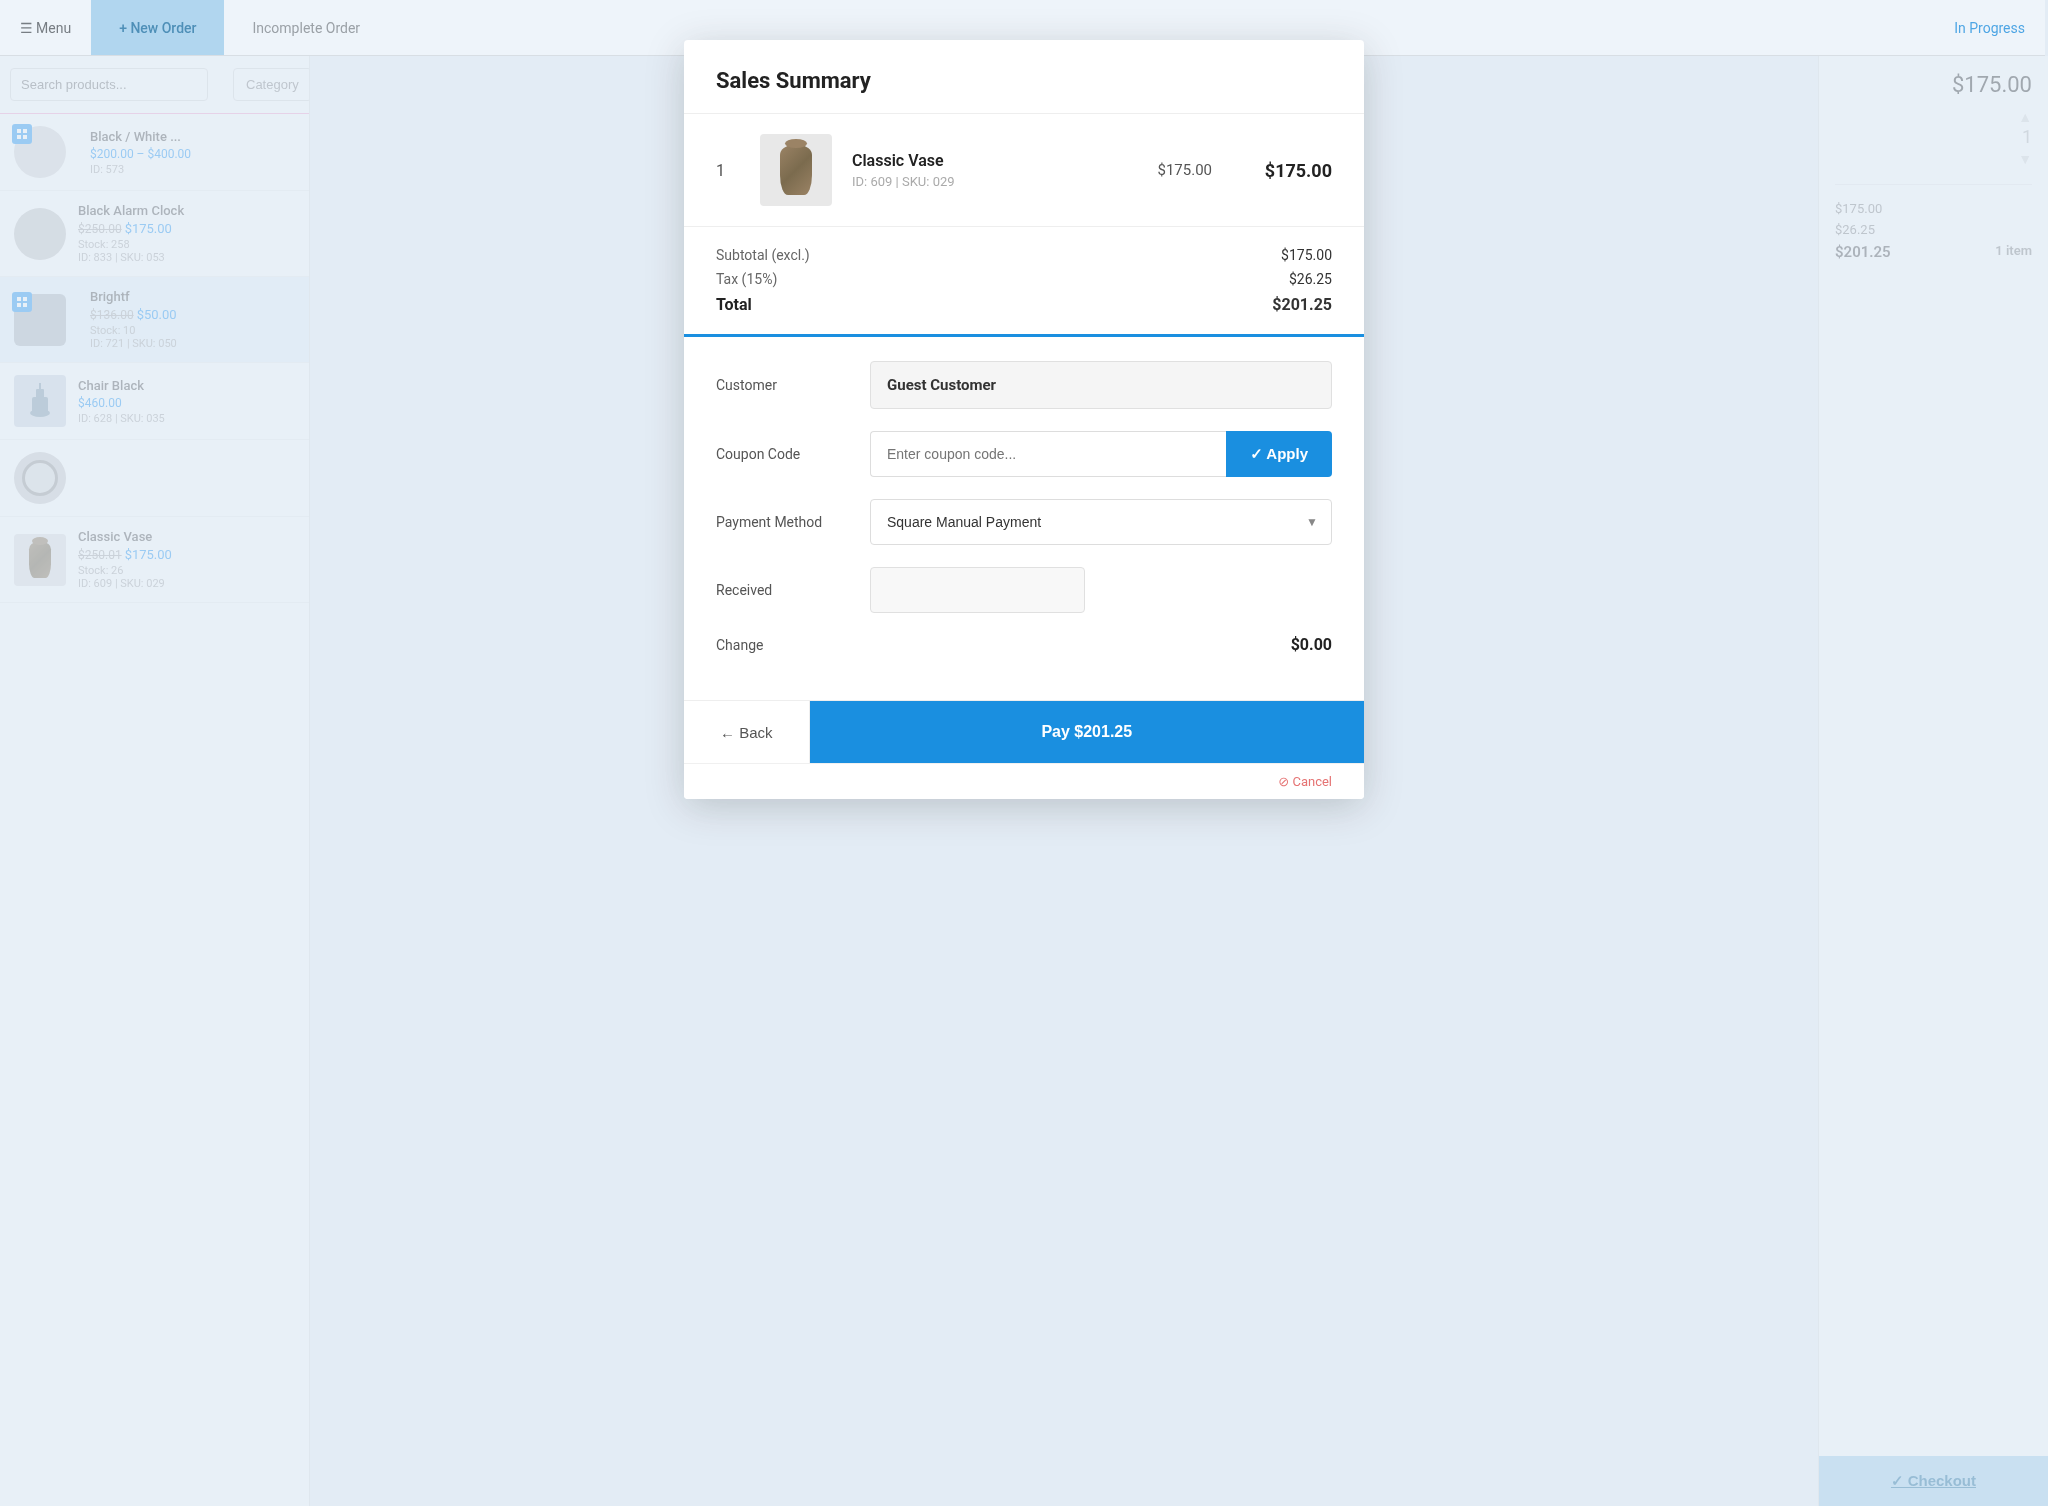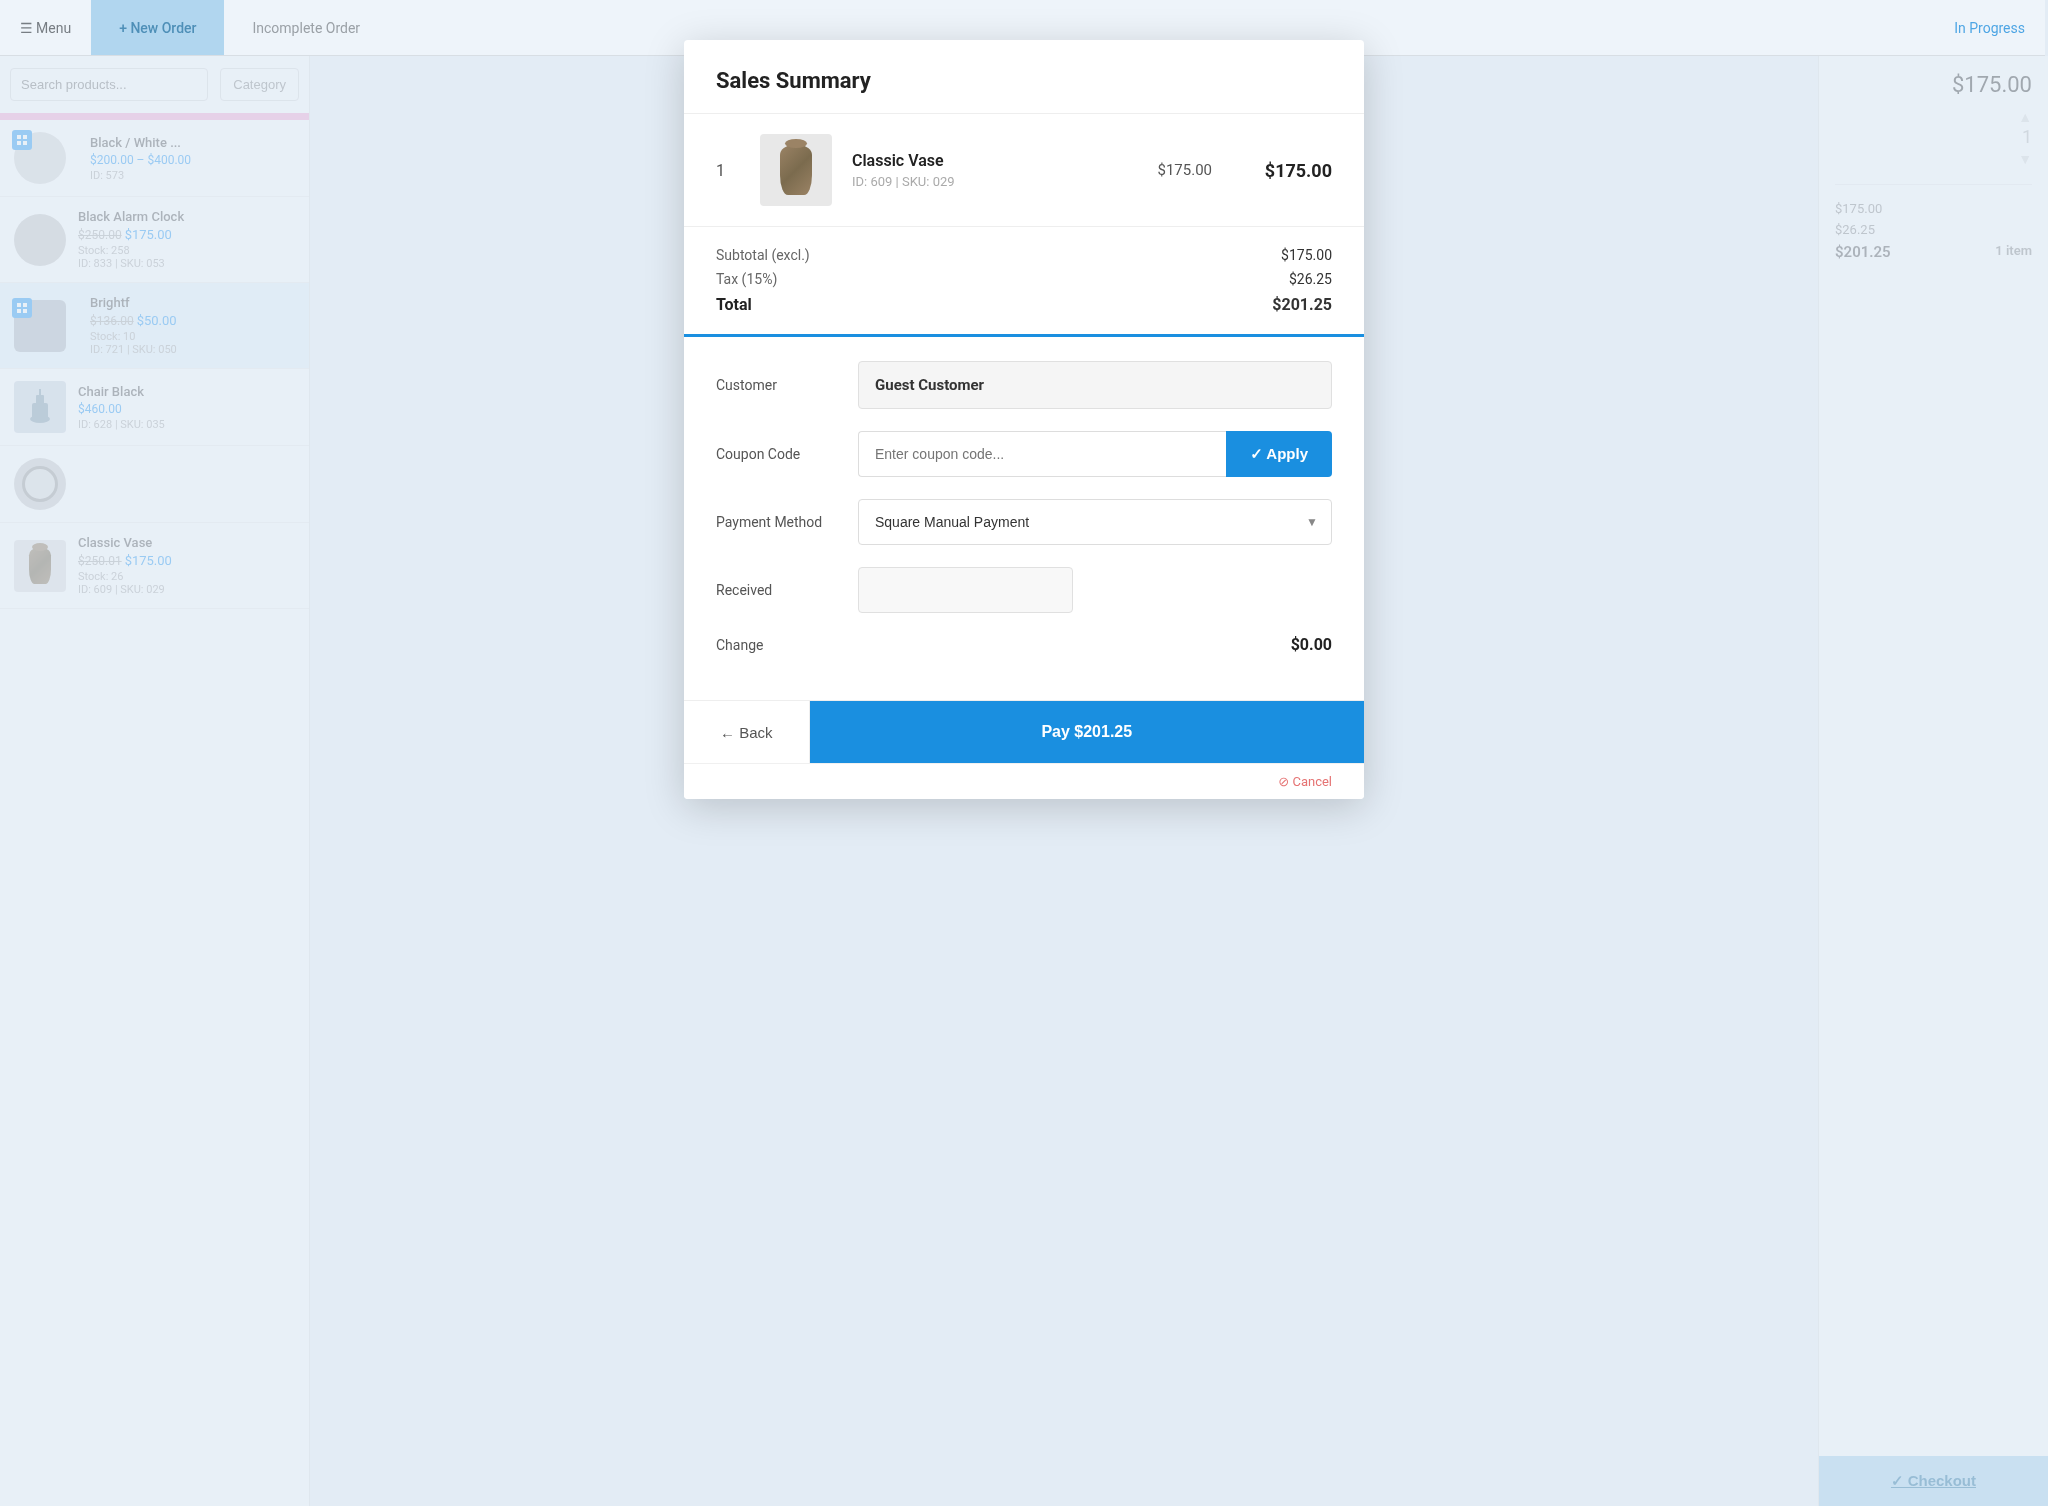--- a/index.html
+++ b/index.html
@@ -36,21 +36,21 @@
     }
 
     
     .left-panel {
       position: fixed; top: 56px; left: 0; width: 310px; bottom: 0;
       background: #fff; border-right: 1px solid #e5e5e5;
       overflow-y: auto; z-index: 1;
       opacity: 0.5;
     }
     .search-bar {
-      display: flex; padding: 12px 10px; gap: 12px; border-bottom: 7px solid #f9a8d4;
+      display: flex; padding: 12px 10px; gap: 25px; border-bottom: 1px solid #f9a8d4;
     }
     .search-input {
       flex: 1; border: 1px solid #ddd; border-radius: 4px; padding: 8px 10px;
       font-size: 13px; color: #aaa;
     }
     .category-btn {
       border: 1px solid #ddd; border-radius: 4px; padding: 8px 12px;
       font-size: 13px; color: #888; background: #fff; cursor: pointer;
     }
     .product-list { padding: 0; }
@@ -133,21 +133,21 @@
     
     .totals-section { padding: 20px 32px; border-bottom: 3px solid #1a8fe0; }
     .total-row { display: flex; justify-content: space-between; font-size: 14px; color: #555; margin-bottom: 8px; }
     .total-row .label { color: #666; }
     .total-row .value { color: #333; }
     .total-row.grand-total { font-size: 16px; font-weight: 700; color: #222; margin-bottom: 0; gap: 15px; }
     .total-row.grand-total .label { color: #222; }
 
     
     .customer-section { padding: 24px 32px; }
-    .form-row { display: flex; align-items: center; margin-bottom: 22px; gap: 12px; }
+    .form-row { display: flex; align-items: center; margin-bottom: 22px; gap: 24px; }
     .form-label { font-size: 14px; color: #555; min-width: 130px; }
     .form-control { flex: 1; }
     .customer-display {
       background: #f5f5f5; border: 1px solid #e0e0e0; border-radius: 4px;
       padding: 14px 16px; font-size: 15px; font-weight: 700; color: #333;
     }
     .coupon-row { display: flex; gap: 0; }
     .coupon-input {
       flex: 1; border: 1px solid #ddd; border-right: none; border-radius: 4px 0 0 4px;
       padding: 14px 16px; font-size: 14px; color: #aaa; outline: none;

